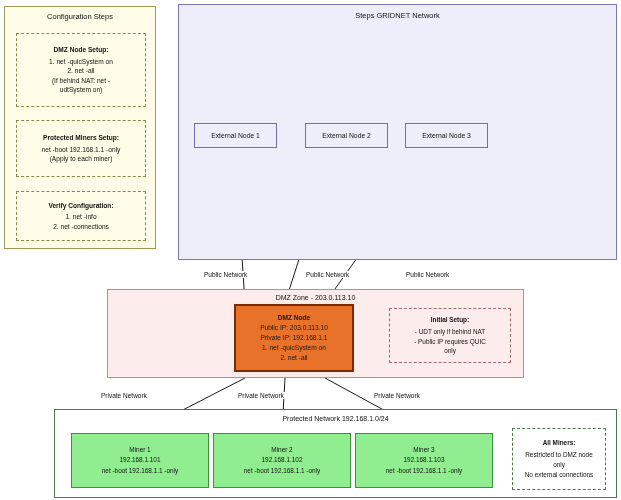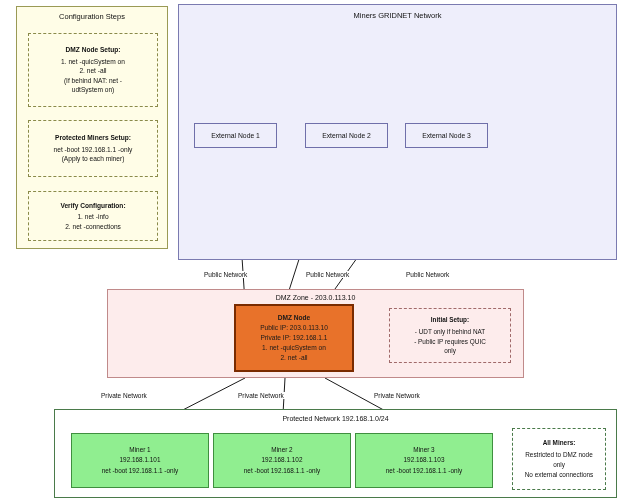--- a/index.html
+++ b/index.html
@@ -15,21 +15,21 @@
   svg#wires{position:absolute;left:0;top:0;width:621px;height:500px;pointer-events:none;}
 
   .panel{position:absolute;box-sizing:border-box;}
   .panel-title{
     position:absolute;left:0;right:0;text-align:center;
     font-size:7.5px;color:#111;
   }
 
   
   #config-panel{
-    left:16px;top:6px;width:152px;height:243px;
+    left:4px;top:6px;width:152px;height:243px;
     background:#fffde7;border:1px solid #9a9a55;
   }
   #config-panel .panel-title{top:5px;font-size:7.5px;}
   .cfg-box{
     position:absolute;left:11px;width:130px;
     background:#fffde7;border:1px dashed #8a8a4a;
     box-sizing:border-box;
     display:flex;flex-direction:column;align-items:center;justify-content:center;
     text-align:center;font-size:6.6px;line-height:1.45;color:#111;
     padding:4px 3px;
@@ -155,21 +155,21 @@
     </div>
 
     <div class="cfg-box" id="cfg-2">
       <div class="cfg-head">Verify Configuration:</div>
       <div class="cfg-line">1. net -info</div>
       <div class="cfg-line">2. net -connections</div>
     </div>
   </div>
 
   <div class="panel" id="public-panel">
-    <div class="panel-title">Miners GRIDNET Network</div>
+    <div class="panel-title">Steps GRIDNET Network</div>
     <div class="ext-node" id="ext-0">External Node 1</div>
     <div class="ext-node" id="ext-1">External Node 2</div>
     <div class="ext-node" id="ext-2">External Node 3</div>
   </div>
 
   <div class="edge-label" style="left:203px;top:271px;">Public Network</div>
   <div class="edge-label" style="left:305px;top:271px;">Public Network</div>
   <div class="edge-label" style="left:405px;top:271px;">Public Network</div>
 
   <div class="panel" id="dmz-panel">

